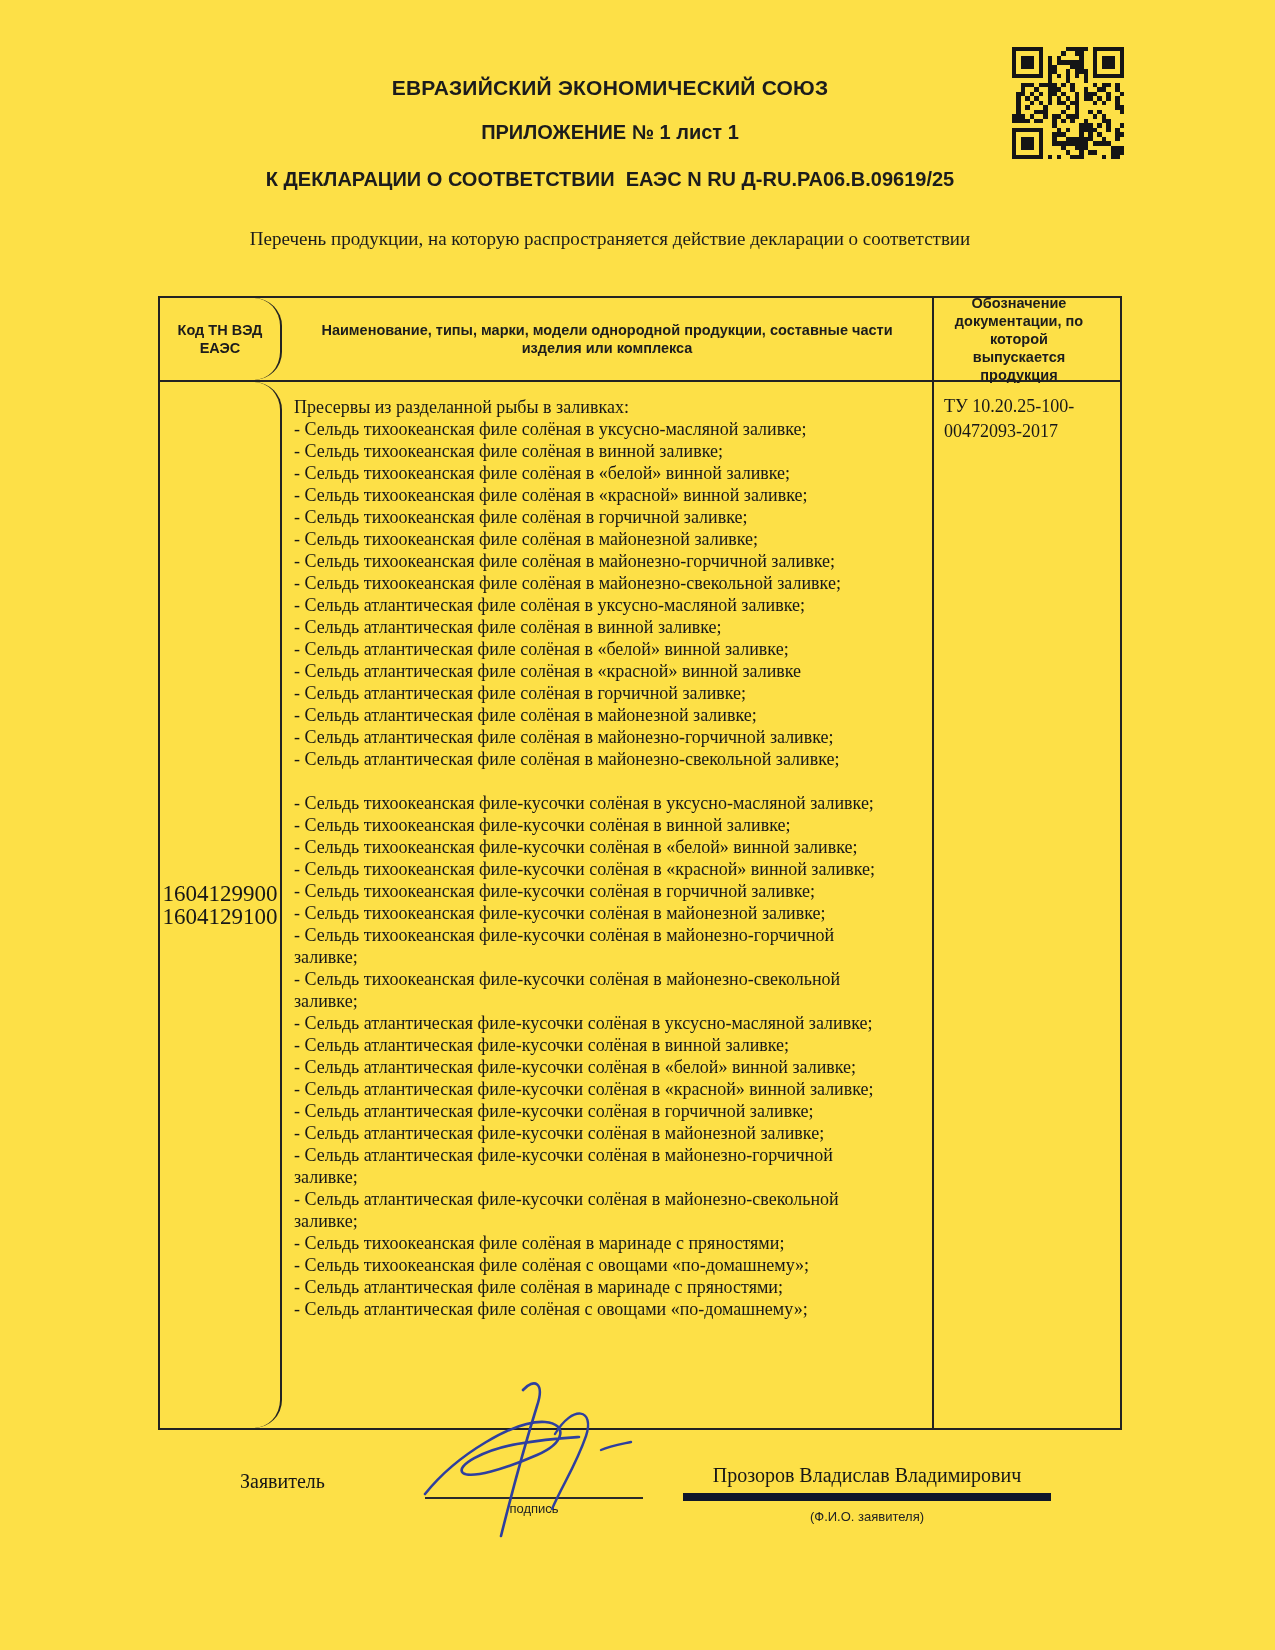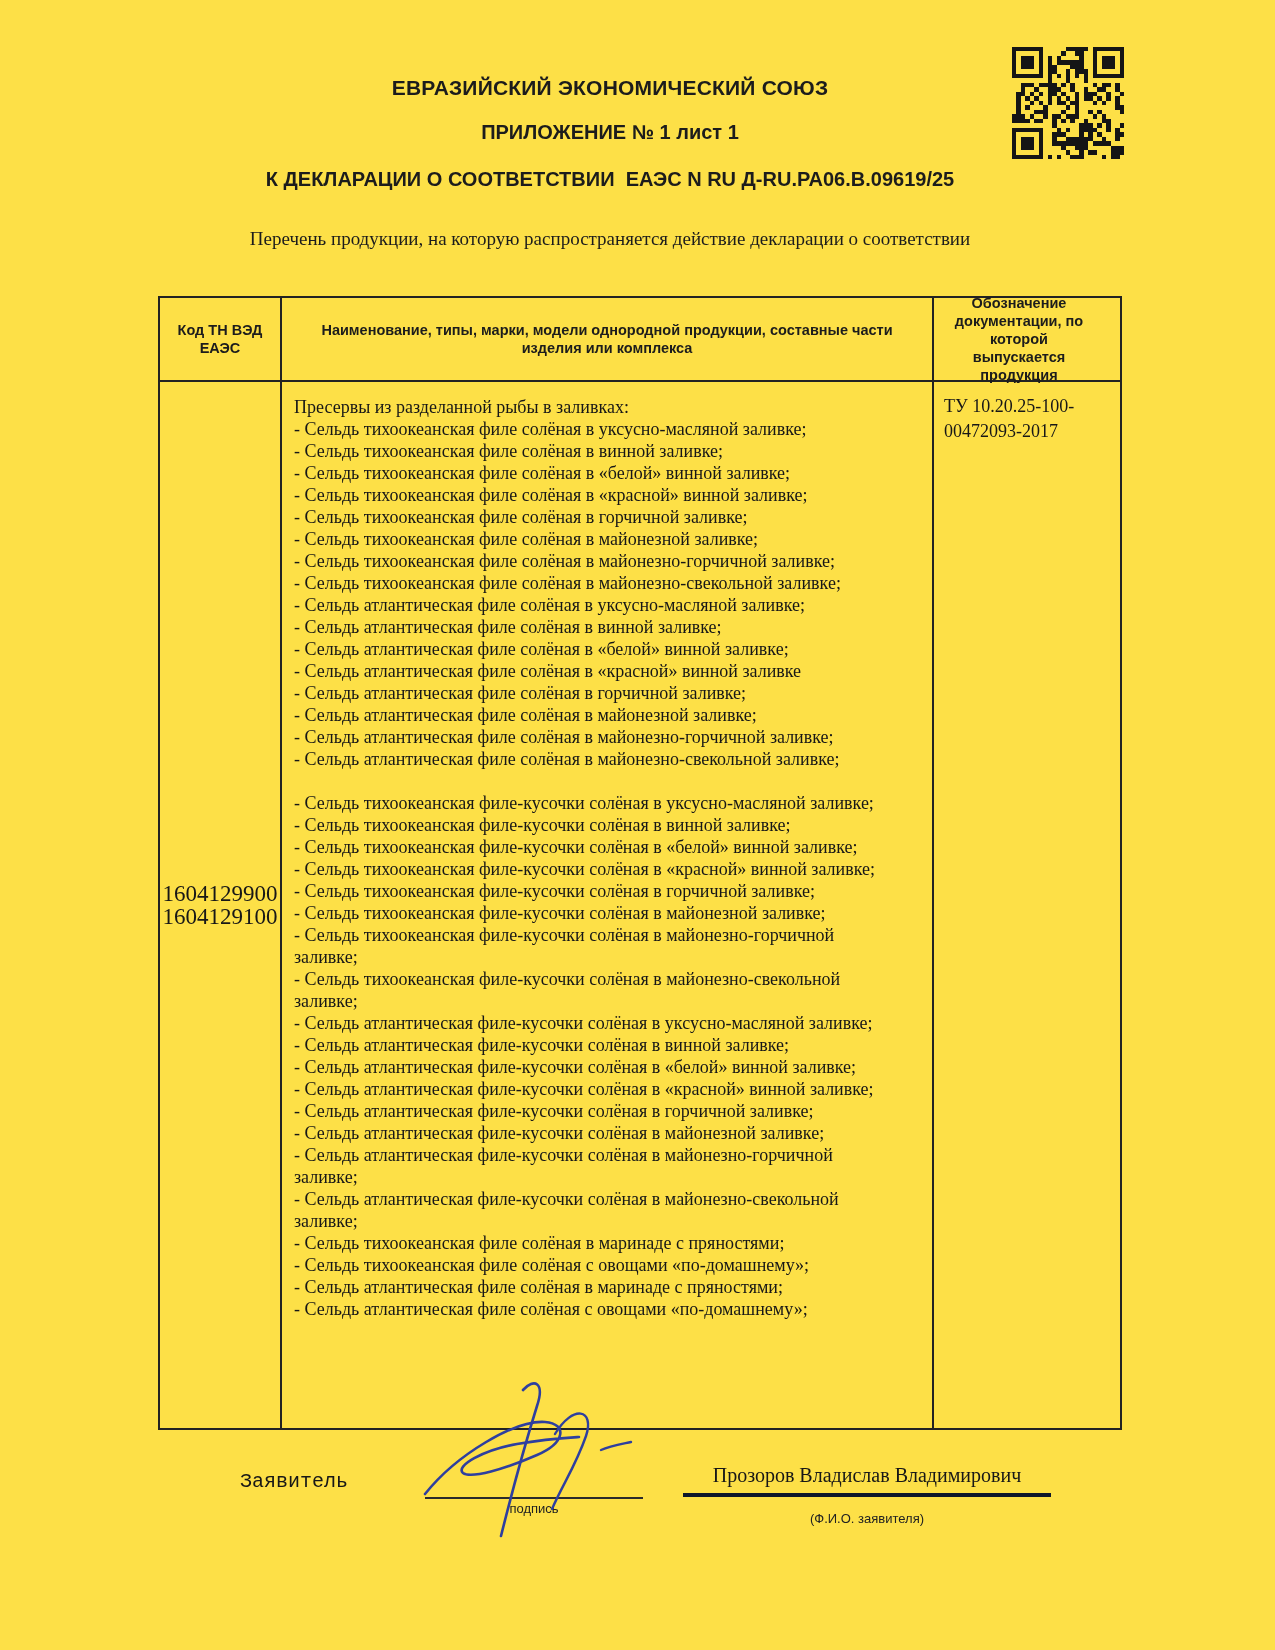--- a/index.html
+++ b/index.html
@@ -21,40 +21,40 @@
        font-family:Liberation Serif, serif;font-weight:normal;font-size:19px;color:#1c1c1c;}
   
   .qr{position:absolute;left:1012px;top:46px;width:112px;height:114px;}
   .qr svg{width:100%;height:100%;fill:#151515;shape-rendering:crispEdges;}
   
   .ptable{position:absolute;left:158px;top:296px;width:964px;height:1134px;
           border:2px solid #222;box-sizing:border-box;}
   .trow{display:flex;width:100%;box-sizing:border-box;}
   .thead{height:84px;border-bottom:2px solid #222;}
   .tbody{height:1046px;}
-  .c1{width:122px;border-right:2px solid #222;box-sizing:border-box;}
+  .c1{width:122px;border-right:2px solid #222;box-sizing:border-box;border-radius:28px;}
   .c2{width:652px;border-right:2px solid #222;box-sizing:border-box;}
   .c3{width:170px;box-sizing:border-box;}
   .th{display:flex;align-items:center;justify-content:center;text-align:center;
       font-family:"Liberation Sans", sans-serif;font-weight:bold;font-size:14.5px;
       line-height:18px;color:#1c1c1c;padding:4px 8px;}
   .codes-cell{display:flex;flex-direction:column;align-items:center;justify-content:center;
       font-size:23px;line-height:23px;color:#171717;}
   .products-cell{padding:14px 53px 0 12px;font-size:18px;line-height:22px;color:#171717;}
   .products-cell .gap{height:22px;}
   .docref-cell{padding:12px 8px 0 10px;font-size:18px;line-height:25px;color:#171717;}
   
-  .applicant{position:absolute;left:240px;top:1470px;font-size:20px;color:#171717;font-family:Liberation Mono, monospace;}
+  .applicant{position:absolute;left:240px;top:1470px;font-size:20px;color:#171717;}
   .sig-block{position:absolute;left:425px;top:1448px;width:218px;height:49px;
              border-bottom:2px solid #2b2b2b;}
   .sig-caption{position:absolute;left:425px;top:1501px;width:218px;text-align:center;
              font-family:"Liberation Sans", sans-serif;font-size:13px;color:#222;}
   .name-block{position:absolute;left:683px;top:1464px;width:368px;text-align:center;}
-  .name-text{font-size:20px;color:#171717;padding-bottom:6px;border-bottom:4px solid #0f172a;}
-  .name-caption{font-family:"Liberation Sans", sans-serif;font-size:13px;color:#222;padding-top:14px;}
+  .name-text{font-size:20px;color:#171717;padding-bottom:6px;border-bottom:8px solid #0f172a;}
+  .name-caption{font-family:"Liberation Sans", sans-serif;font-size:13px;color:#222;padding-top:8px;}
   .signature{position:absolute;left:405px;top:1376px;width:270px;height:168px;z-index:5;}
   .signature svg{width:100%;height:100%;}
 </style>
 </head>
 <body>
 
 <div class="page">
 
   <div class="qr">
     <svg id="qr-svg" viewBox="0 0 25 25" xmlns="http://www.w3.org/2000/svg">

